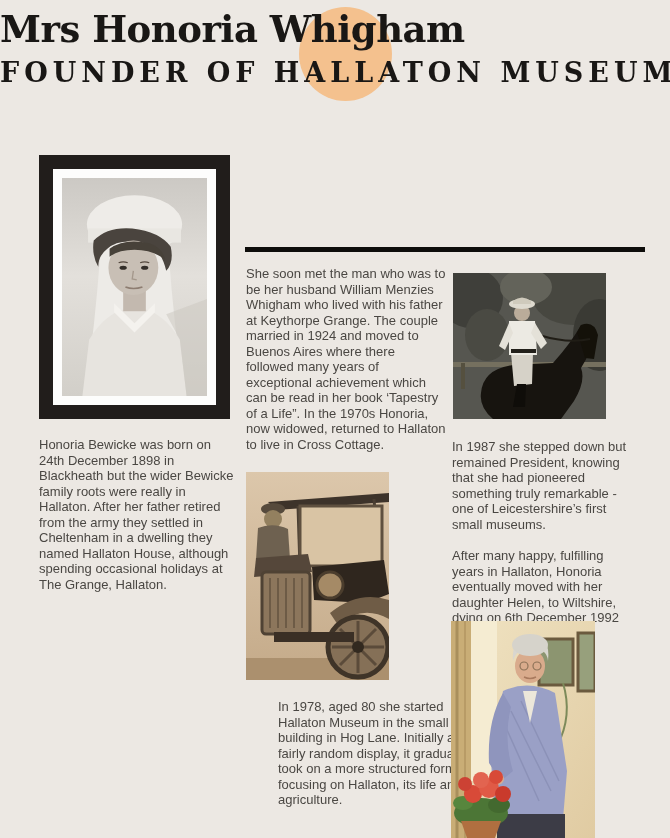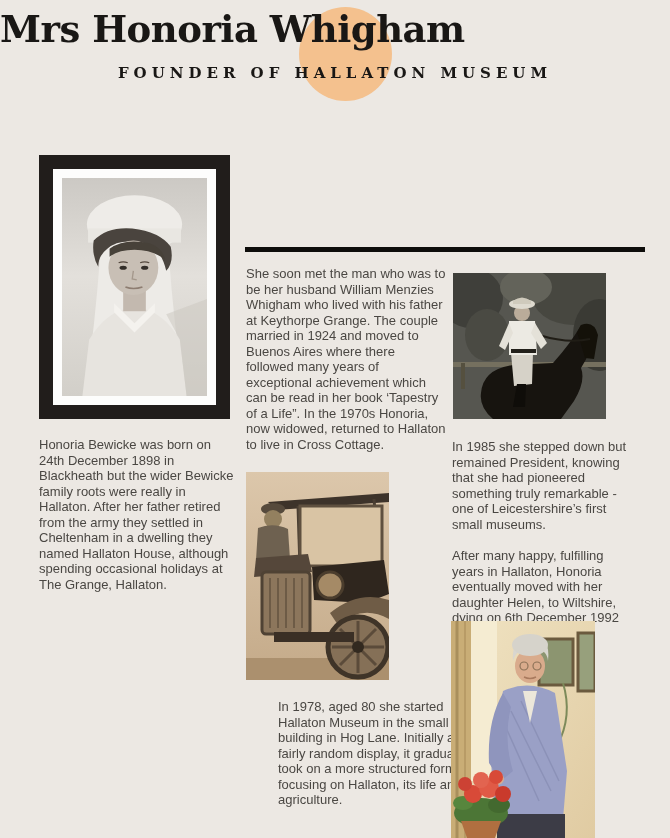--- a/index.html
+++ b/index.html
@@ -34,21 +34,21 @@
     line-height: 46px;
     letter-spacing: -0.5px;
     color: var(--heading-color);
   }
   .page-subtitle {
     position: absolute;
     left: 0; top: 59px; width: 670px;
     text-align: center;
     font-family: "DejaVu Serif", serif;
     font-weight: bold;
-    font-size: 15px;
+    font-size: 27px;
     line-height: 28px;
     letter-spacing: 5px;
     color: var(--heading-color);
     white-space: nowrap;
   }
   .body-text {
     font-size: 13px;
     line-height: 15.5px;
     color: var(--body-text);
   }
@@ -190,21 +190,21 @@
     <path d="M82 50 L94 70 L88 76 L78 60 Z" fill="#e4e1d8"></path>
     <rect x="58" y="76" width="25" height="4" fill="#22201a"></rect>
     <circle cx="69" cy="40" r="8" fill="#baac9a"></circle>
     <ellipse cx="69" cy="31" rx="13" ry="5" fill="#dedacf"></ellipse>
     <path d="M60 28 Q69 21 78 28 L78 31 L60 31 Z" fill="#cfcabc"></path>
     <path d="M64 111 L73 111 L72 134 L60 134 Z" fill="#0f0d09"></path>
   </svg>
 </div>
 
 <div class="right-text body-text">
-  <p>In 1985 she stepped down but remained President, knowing that she had pioneered something truly remarkable - one of Leicestershire’s first small museums.</p>
+  <p>In 1987 she stepped down but remained President, knowing that she had pioneered something truly remarkable - one of Leicestershire’s first small museums.</p>
   <p>After many happy, fulfilling years in Hallaton, Honoria eventually moved with her daughter Helen, to Wiltshire, dying on 6th December 1992 aged 94.</p>
 </div>
 
 <div class="flower-photo photo">
   <svg viewBox="0 0 144 217" preserveAspectRatio="none" aria-hidden="true">
     <defs>
       <linearGradient id="wg" x1="0" y1="0" x2="1" y2="1">
         <stop offset="0" stop-color="#f0e3c2"></stop>
         <stop offset="1" stop-color="#e0cba2"></stop>
       </linearGradient>

